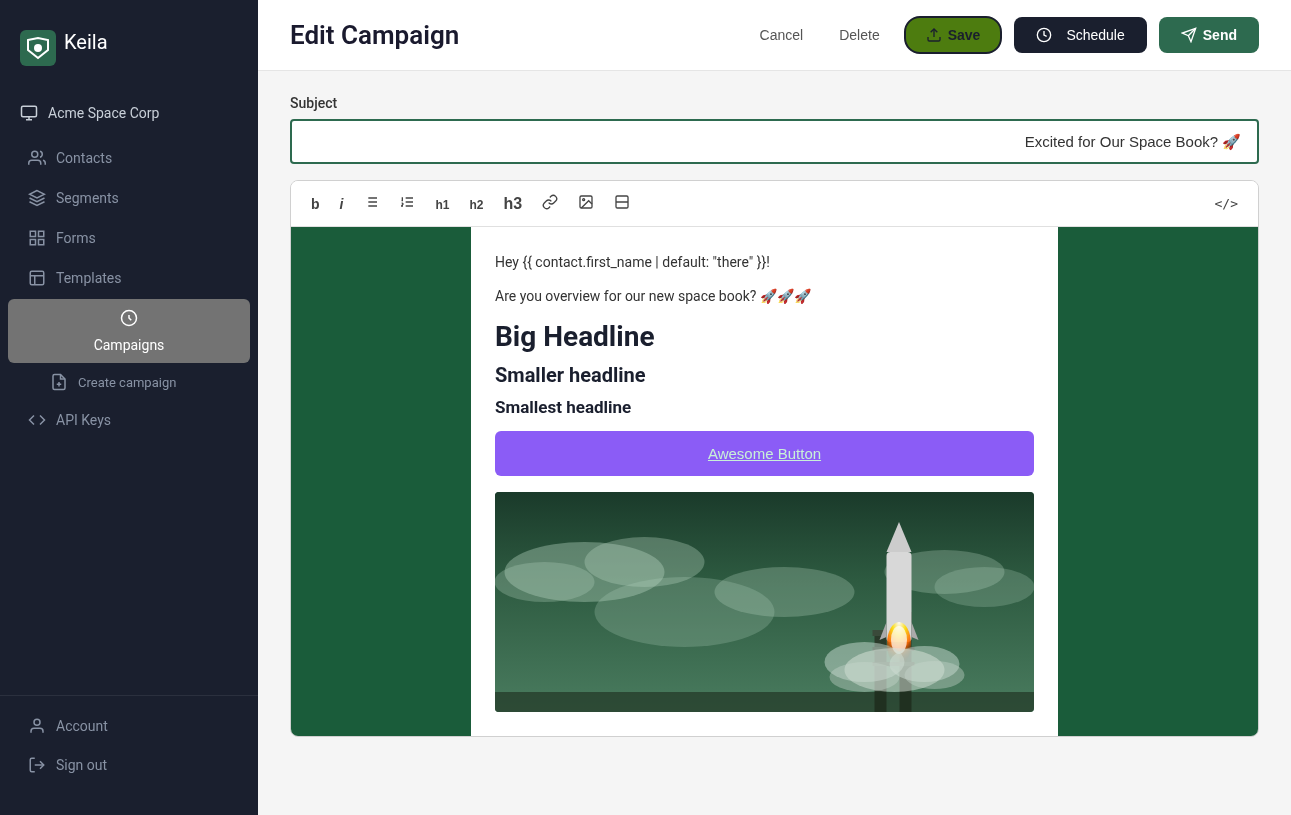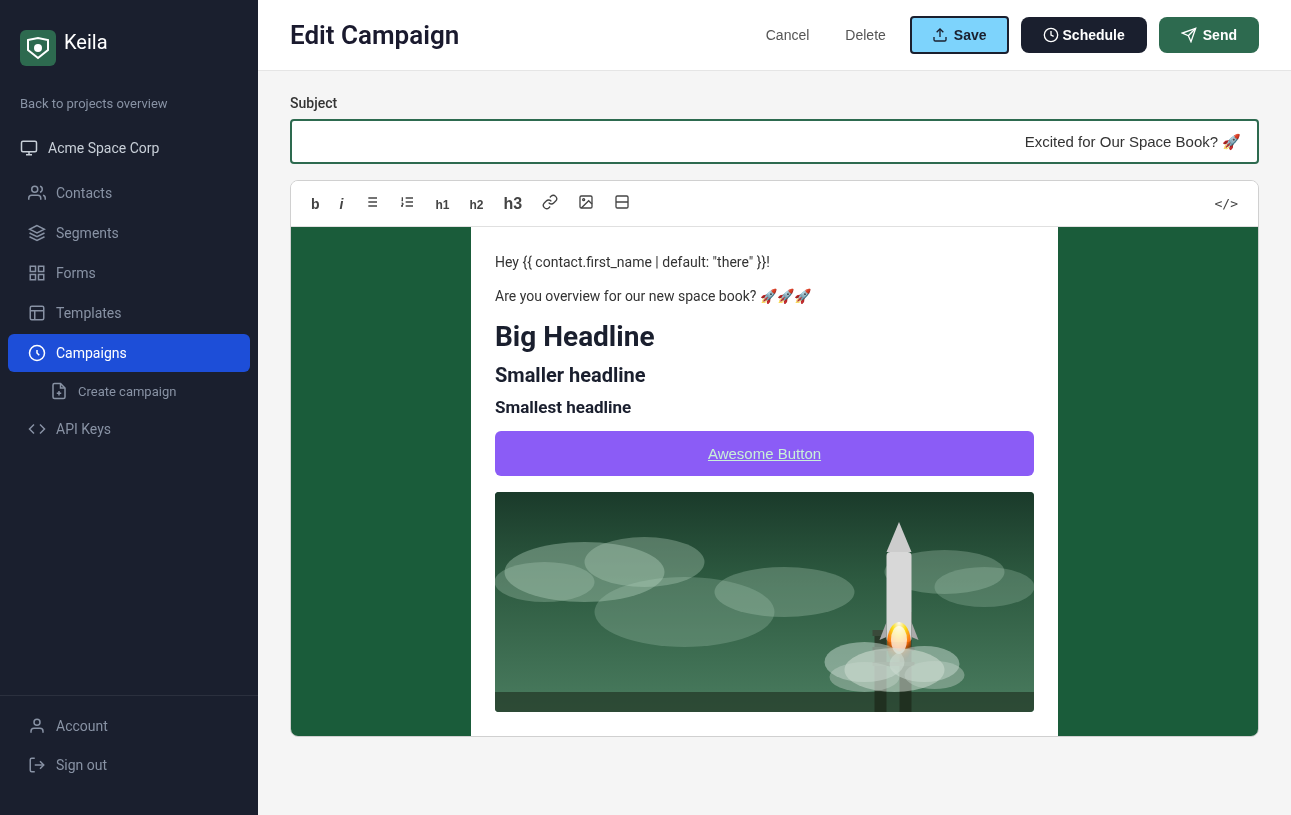--- a/index.html
+++ b/index.html
@@ -70,22 +70,23 @@
       gap: 10px;
       padding: 10px 20px;
       font-size: 14px;
       color: #8892a4;
       cursor: pointer;
       border-radius: 6px;
       margin: 1px 8px;
     }
 
     .sidebar-item.active {
-      background: #1d4ed8;
+      background: #737373;
       color: white;
+      flex-direction: column;
     }
 
     .sidebar-item-sub {
       display: flex;
       align-items: center;
       gap: 10px;
       padding: 8px 20px 8px 42px;
       font-size: 13px;
       color: #8892a4;
       cursor: pointer;
@@ -138,45 +139,45 @@
       background: none;
       border: none;
       font-size: 14px;
       color: #555;
       cursor: pointer;
       padding: 8px 12px;
       border-radius: 6px;
     }
 
     .btn-outline {
-      background: #7dd3fc;
+      background: #4d7c0f;
       border: 2px solid #1a1f2e;
       color: #1a1f2e;
       font-size: 14px;
       font-weight: 600;
       padding: 9px 20px;
-      border-radius: 4px;
+      border-radius: 16px;
       cursor: pointer;
       display: flex;
       align-items: center;
       gap: 6px;
     }
 
     .btn-primary {
       background: #1a1f2e;
       border: none;
       color: white;
       font-size: 14px;
-      font-weight: 700;
+      font-weight: 400;
       padding: 10px 22px;
       border-radius: 8px;
       cursor: pointer;
       display: flex;
       align-items: flex-end;
-      gap: 4px;
+      gap: 14px;
     }
 
     .btn-send {
       background: #2d6a4f;
       border: none;
       color: white;
       font-size: 14px;
       font-weight: 600;
       padding: 10px 22px;
       border-radius: 8px;
@@ -339,21 +340,20 @@
     <div class="logo-icon">
       <svg width="36" height="36" viewBox="0 0 36 36">
         <rect width="36" height="36" rx="6" fill="#2d6a4f"></rect>
         <path d="M8 10 L18 8 L28 10 L28 20 L18 28 L8 20 Z" fill="none" stroke="white" stroke-width="2"></path>
         <circle cx="18" cy="18" r="4" fill="white"></circle>
       </svg>
     </div>
     <span>Keila</span>
   </div>
 
-  <div class="sidebar-back">Back to projects overview</div>
 
   <div class="sidebar-project">
     <svg class="icon-svg" viewBox="0 0 24 24" fill="none" stroke="currentColor" stroke-width="2">
       <rect x="2" y="3" width="20" height="14" rx="2"></rect>
         <path d="M8 21h8M12 17v4"></path>
     </svg>
     <span>Acme Space Corp</span>
   </div>
 
   <div class="sidebar-nav">

